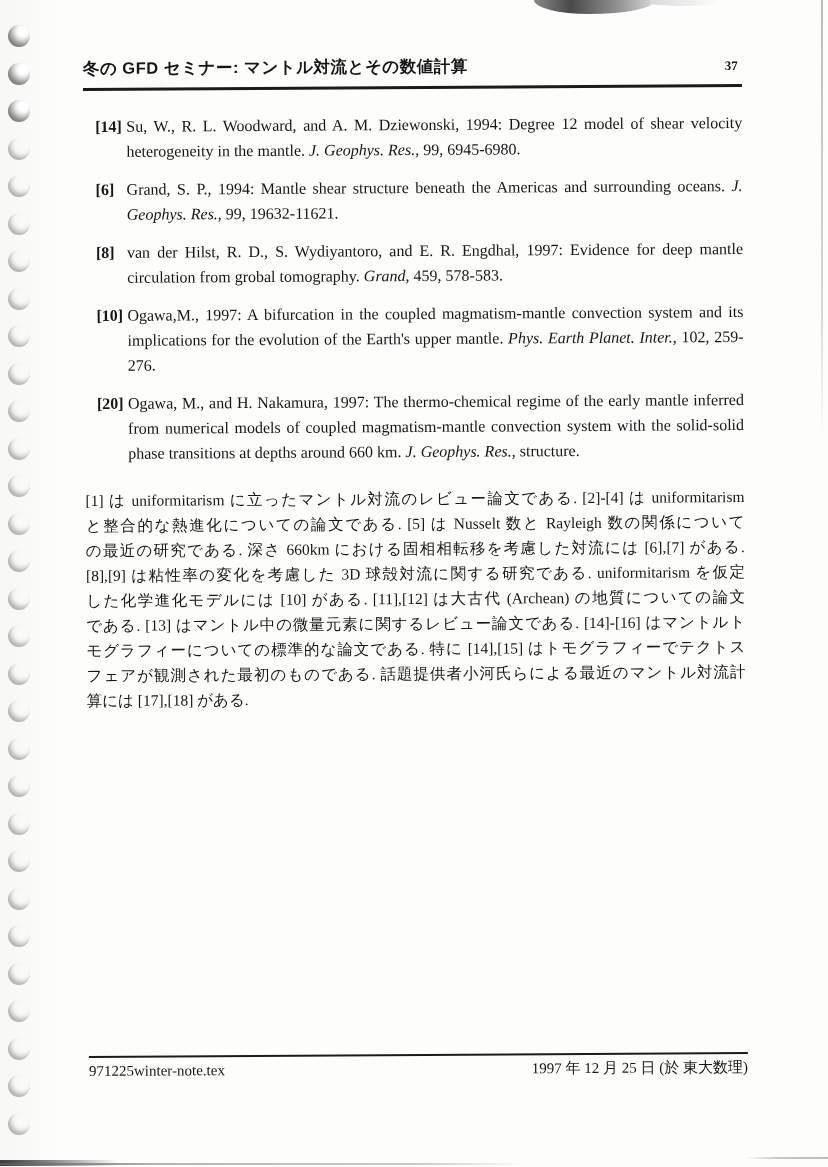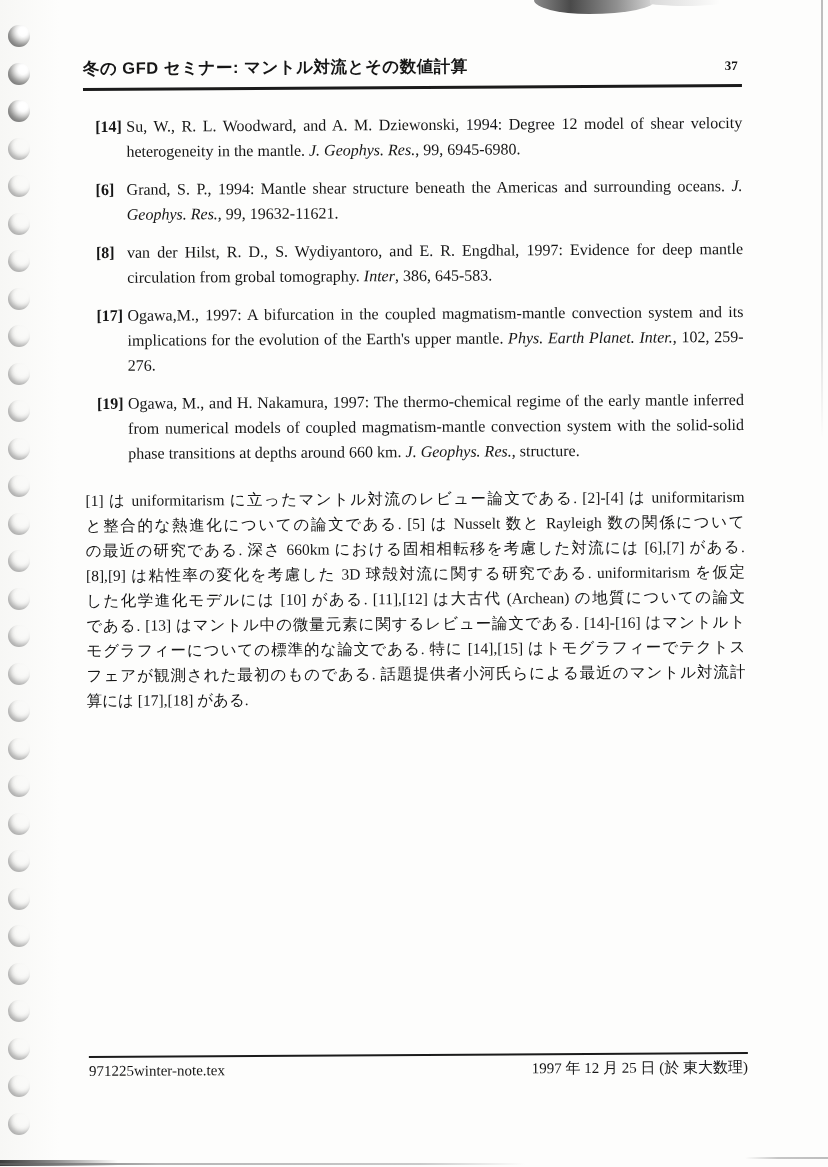--- a/index.html
+++ b/index.html
@@ -155,28 +155,28 @@
         <div class="ref">
           <span class="ref-label">[14]</span>
           <span class="ref-body"><span>Su, W., R. L. Woodward, and A. M. Dziewonski, 1994: Degree 12 model of shear velocity heterogeneity in the mantle. </span><span class="i">J. Geophys. Res.</span><span>, </span><span class="b">99</span><span>, 6945-6980.</span></span>
         </div>
         <div class="ref">
           <span class="ref-label">[6]</span>
           <span class="ref-body"><span>Grand, S. P., 1994: Mantle shear structure beneath the Americas and surrounding oceans. </span><span class="i">J. Geophys. Res.</span><span>, </span><span class="b">99</span><span>, 19632-11621.</span></span>
         </div>
         <div class="ref">
           <span class="ref-label">[8]</span>
-          <span class="ref-body"><span>van der Hilst, R. D., S. Wydiyantoro, and E. R. Engdhal, 1997: Evidence for deep mantle circulation from grobal tomography. </span><span class="i">Inter</span><span>, </span><span class="b">386</span><span>, 645-583.</span></span>
+          <span class="ref-body"><span>van der Hilst, R. D., S. Wydiyantoro, and E. R. Engdhal, 1997: Evidence for deep mantle circulation from grobal tomography. </span><span class="i">Grand</span><span>, </span><span class="b">459</span><span>, 578-583.</span></span>
         </div>
         <div class="ref">
-          <span class="ref-label">[17]</span>
+          <span class="ref-label">[10]</span>
           <span class="ref-body"><span>Ogawa,M., 1997: A bifurcation in the coupled magmatism-mantle convection system and its implications for the evolution of the Earth's upper mantle. </span><span class="i">Phys. Earth Planet. Inter.</span><span>, </span><span class="b">102</span><span>, 259-276.</span></span>
         </div>
         <div class="ref">
-          <span class="ref-label">[19]</span>
+          <span class="ref-label">[20]</span>
           <span class="ref-body"><span>Ogawa, M., and H. Nakamura, 1997: The thermo-chemical regime of the early mantle inferred from numerical models of coupled magmatism-mantle convection system with the solid-solid phase transitions at depths around 660 km. </span><span class="i">J. Geophys. Res.</span><span>, structure.</span></span>
         </div>
       </div>
 
     <div class="para">
         <div class="para-line">[1] は uniformitarism に立ったマントル対流のレビュー論文である. [2]-[4] は uniformitarism</div>
         <div class="para-line">と整合的な熱進化についての論文である. [5] は Nusselt 数と Rayleigh 数の関係について</div>
         <div class="para-line">の最近の研究である. 深さ 660km における固相相転移を考慮した対流には [6],[7] がある.</div>
         <div class="para-line">[8],[9] は粘性率の変化を考慮した 3D 球殻対流に関する研究である. uniformitarism を仮定</div>
         <div class="para-line">した化学進化モデルには [10] がある. [11],[12] は大古代 (Archean) の地質についての論文</div>

